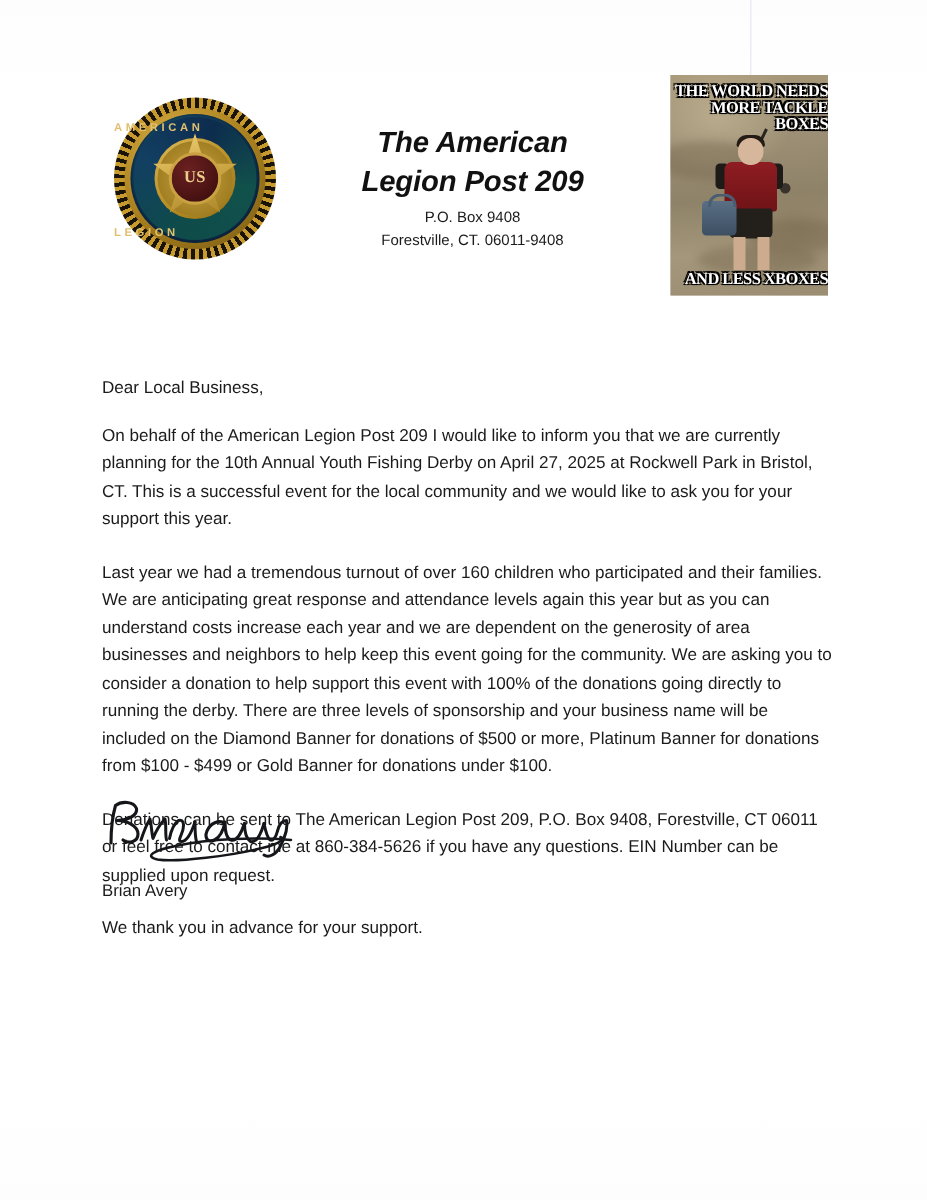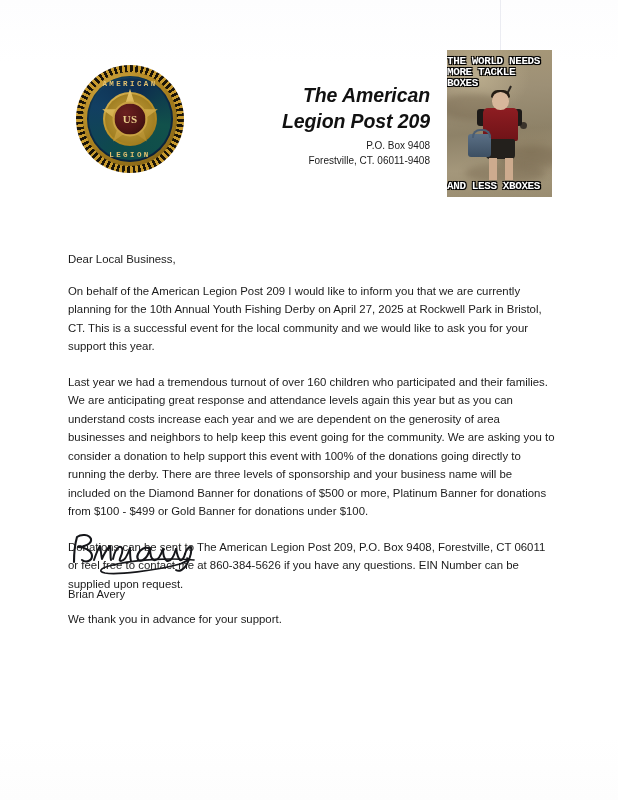--- a/index.html
+++ b/index.html
@@ -122,37 +122,37 @@
     font-family: "Liberation Serif", serif;
     font-size: 11px;
     font-weight: bold;
     color: #e9cf8c;
     letter-spacing: .3px;
     line-height: 1;
   }
   .emblem .txt-top, .emblem .txt-bottom {
     position: absolute;
     left: 0; right: 0;
-    text-align: center;
-    font-family: Liberation Mono, monospace;
+    text-align: left;
+    font-family: Liberation Sans, sans-serif;
     font-weight: bold;
     font-size: 7.5px;
     letter-spacing: 2.4px;
     color: #e2c070;
   }
   .emblem .txt-top { top: 15px; }
   .emblem .txt-bottom { bottom: 14px; }
 
   
   .title-block {
     position: absolute;
     left: 200px;
     top: 38px;
     width: 230px;
-    text-align: right;
+    text-align: center;
   }
   .title-block .org-line {
     font-size: 19.5px;
     font-weight: bold;
     font-style: italic;
     color: #111;
     line-height: 1.32;
     letter-spacing: -0.1px;
   }
   .title-block .addr {
@@ -280,22 +280,22 @@
     width: 15px; height: 7px;
     border: 2px solid #4a5d72;
     border-bottom: none;
     border-radius: 8px 8px 0 0;
   }
 
   .meme .cap {
     position: absolute;
     left: 0;
     right: 0;
-    text-align: left;
-    font-family: Liberation Mono, monospace;
+    text-align: right;
+    font-family: Liberation Serif, serif;
     font-weight: bold;
     font-size: 11px;
     line-height: 1.02;
     letter-spacing: -0.4px;
     color: #ffffff;
     text-shadow:
       -1.1px -1.1px 0 #000, 1.1px -1.1px 0 #000,
       -1.1px 1.1px 0 #000, 1.1px 1.1px 0 #000,
       0 0 2px #000;
     text-transform: uppercase;

